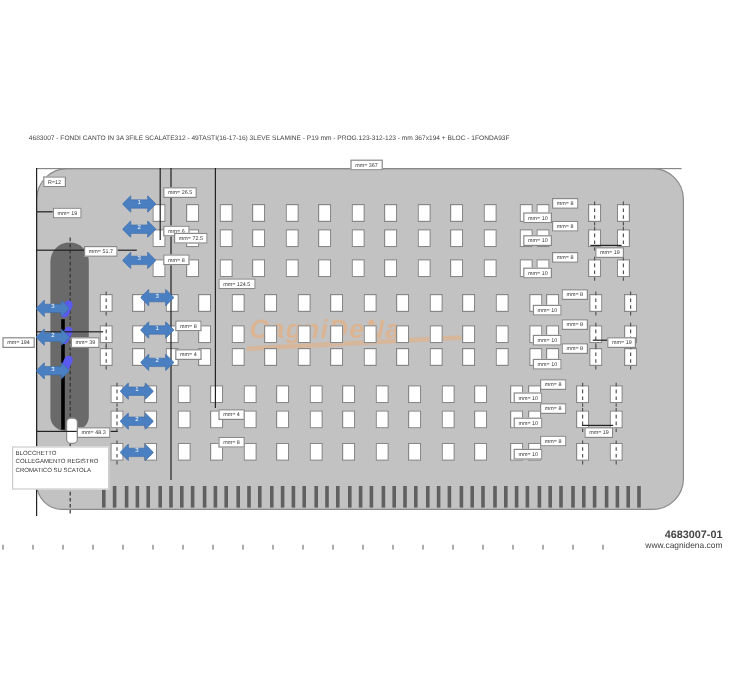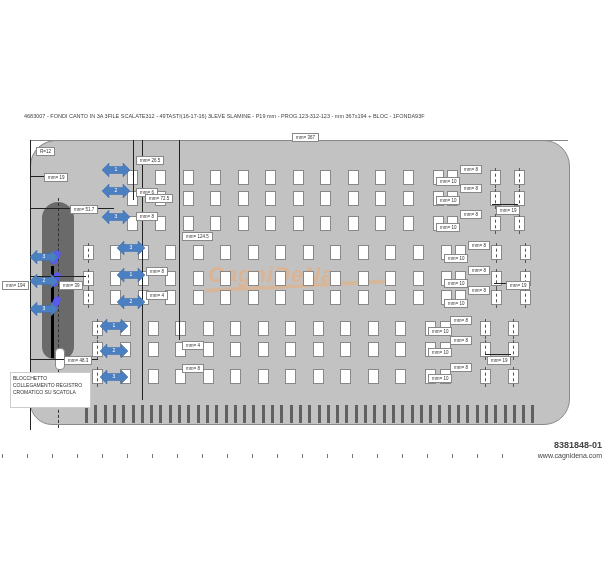--- a/index.html
+++ b/index.html
@@ -396,14 +396,14 @@
       <span>2</span>
     </div>
     <div class="arrow" style="left: 30px; top: 302px;">
       <svg viewBox="0 0 28 14">
         <polygon points="0,7 7,0 7,3.5 21,3.5 21,0 28,7 21,14 21,10.5 7,10.5 7,14" fill="#4a7fc1" stroke="#3a6aa8" stroke-width="0.5"></polygon>
       </svg>
       <span>3</span>
     </div>
   </div>
 
-<div class="code">8381848-01</div>
+<div class="code">4683007-01</div>
 <div class="site">www.cagnidena.com</div>
 
 </body></html>

